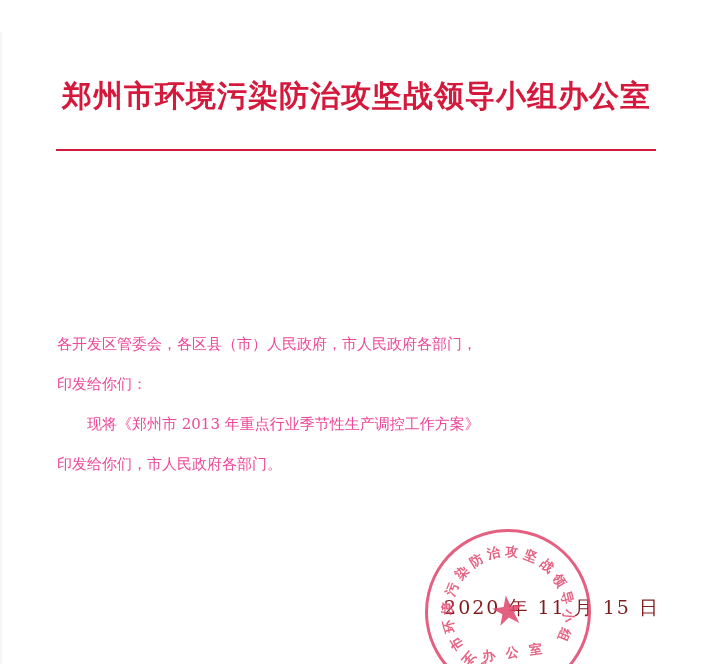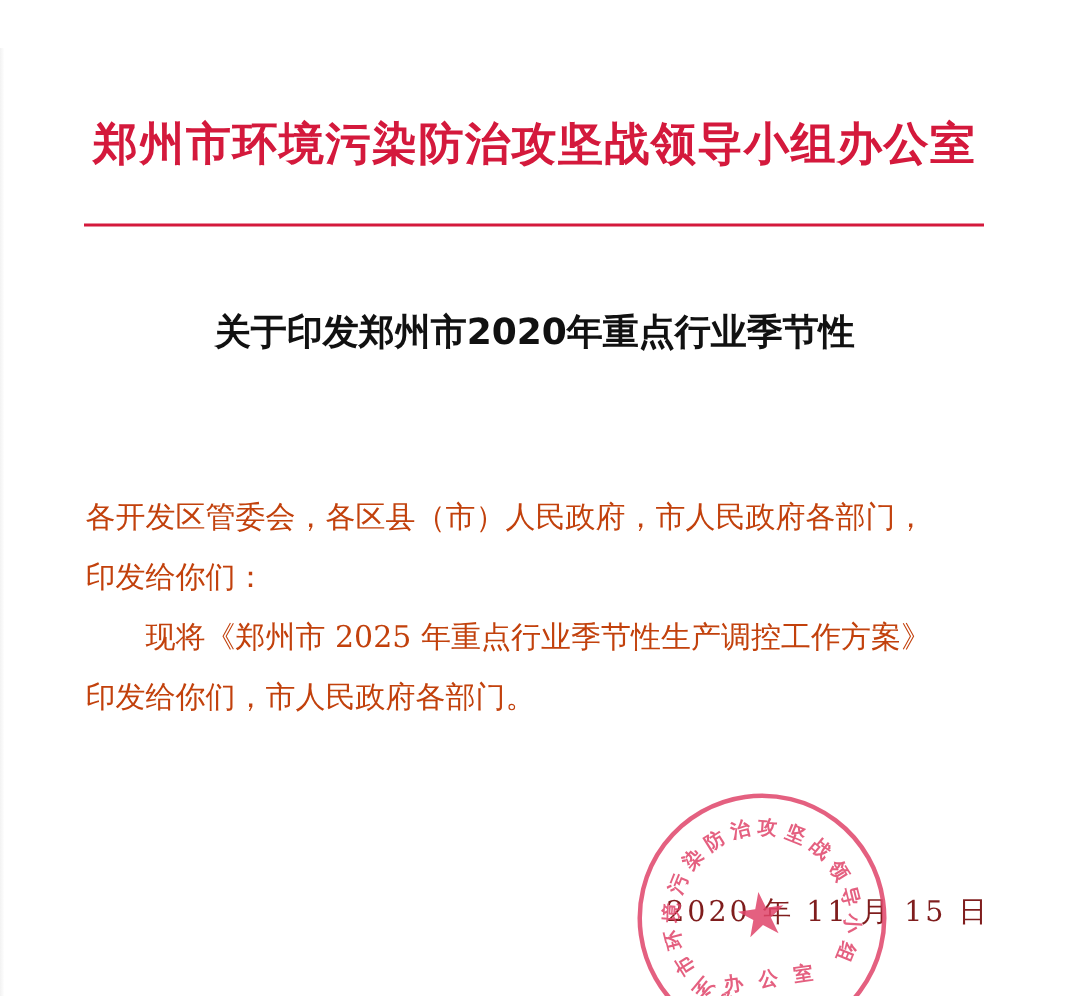--- a/index.html
+++ b/index.html
@@ -65,22 +65,22 @@
     display: block;
     white-space: nowrap;
   }
 
   
   .body-text {
     position: absolute;
     top: 292px;
     left: 57px;
     width: 600px;
-    color: #c2410c;
-    font-size: 20px;
+    color: #ec4899;
+    font-size: 15px;
     line-height: 40px;
   }
   .body-text p {
     margin: 0;
     text-align: justify;
     text-justify: inter-ideograph;
   }
   .body-text p.indent {
     text-indent: 2em;
   }
@@ -183,27 +183,26 @@
 <div class="page">
 
   <div class="scan-edge-left"></div>
 
   <div class="letterhead">
     <div class="letterhead-title">郑州市环境污染防治攻坚战领导小组办公室</div>
   </div>
   <div class="letterhead-rule"></div>
 
   <div class="doc-title">
-    <span class="line">关于印发郑州市2020年重点行业季节性</span>
   </div>
 
   <div class="body-text">
     <p>各开发区管委会，各区县（市）人民政府，市人民政府各部门，</p>
     <p>印发给你们：</p>
-    <p class="indent">现将《郑州市 2025 年重点行业季节性生产调控工作方案》</p>
+    <p class="indent">现将《郑州市 2013 年重点行业季节性生产调控工作方案》</p>
     <p>印发给你们，市人民政府各部门。</p>
   </div>
 
   <div class="date-line">2020 年 11 月 15 日</div>
 
   <div class="seal">
     <div class="seal-ring-text">
         <span>
           <i style="left: -30px; top: 51.9615px; transform: translate(-50%, -50%) rotate(-150deg);">郑</i>
         </span>

